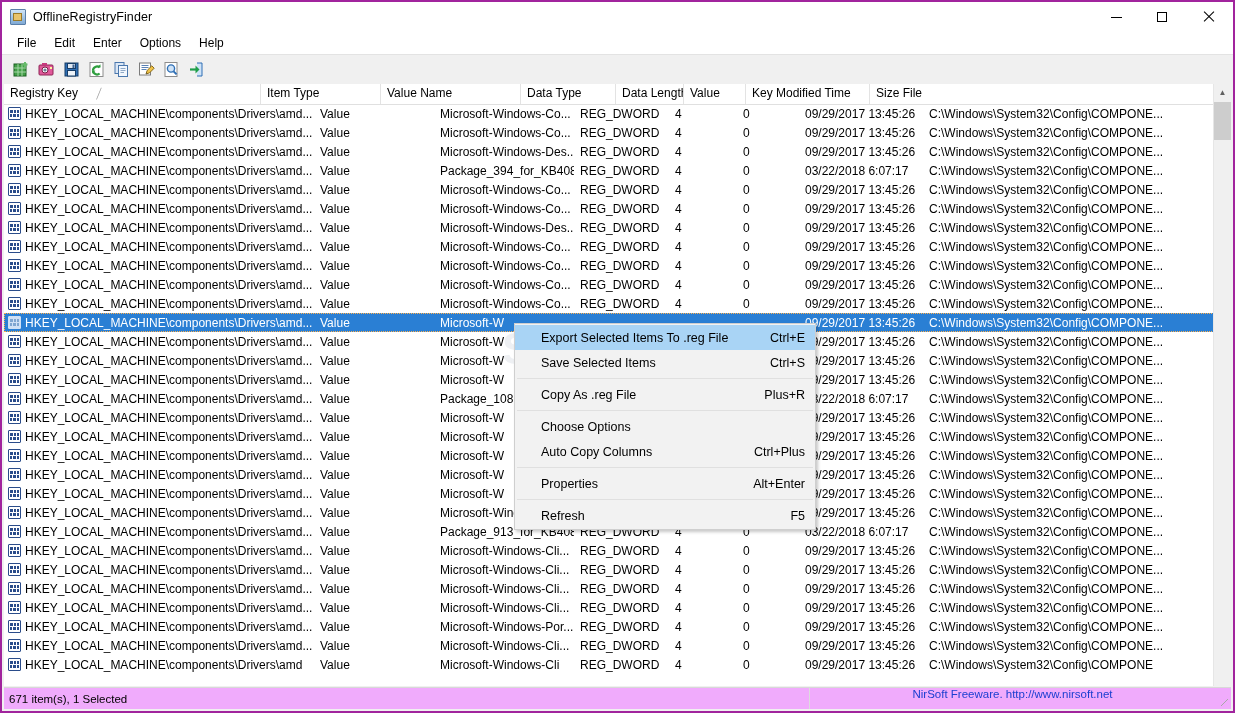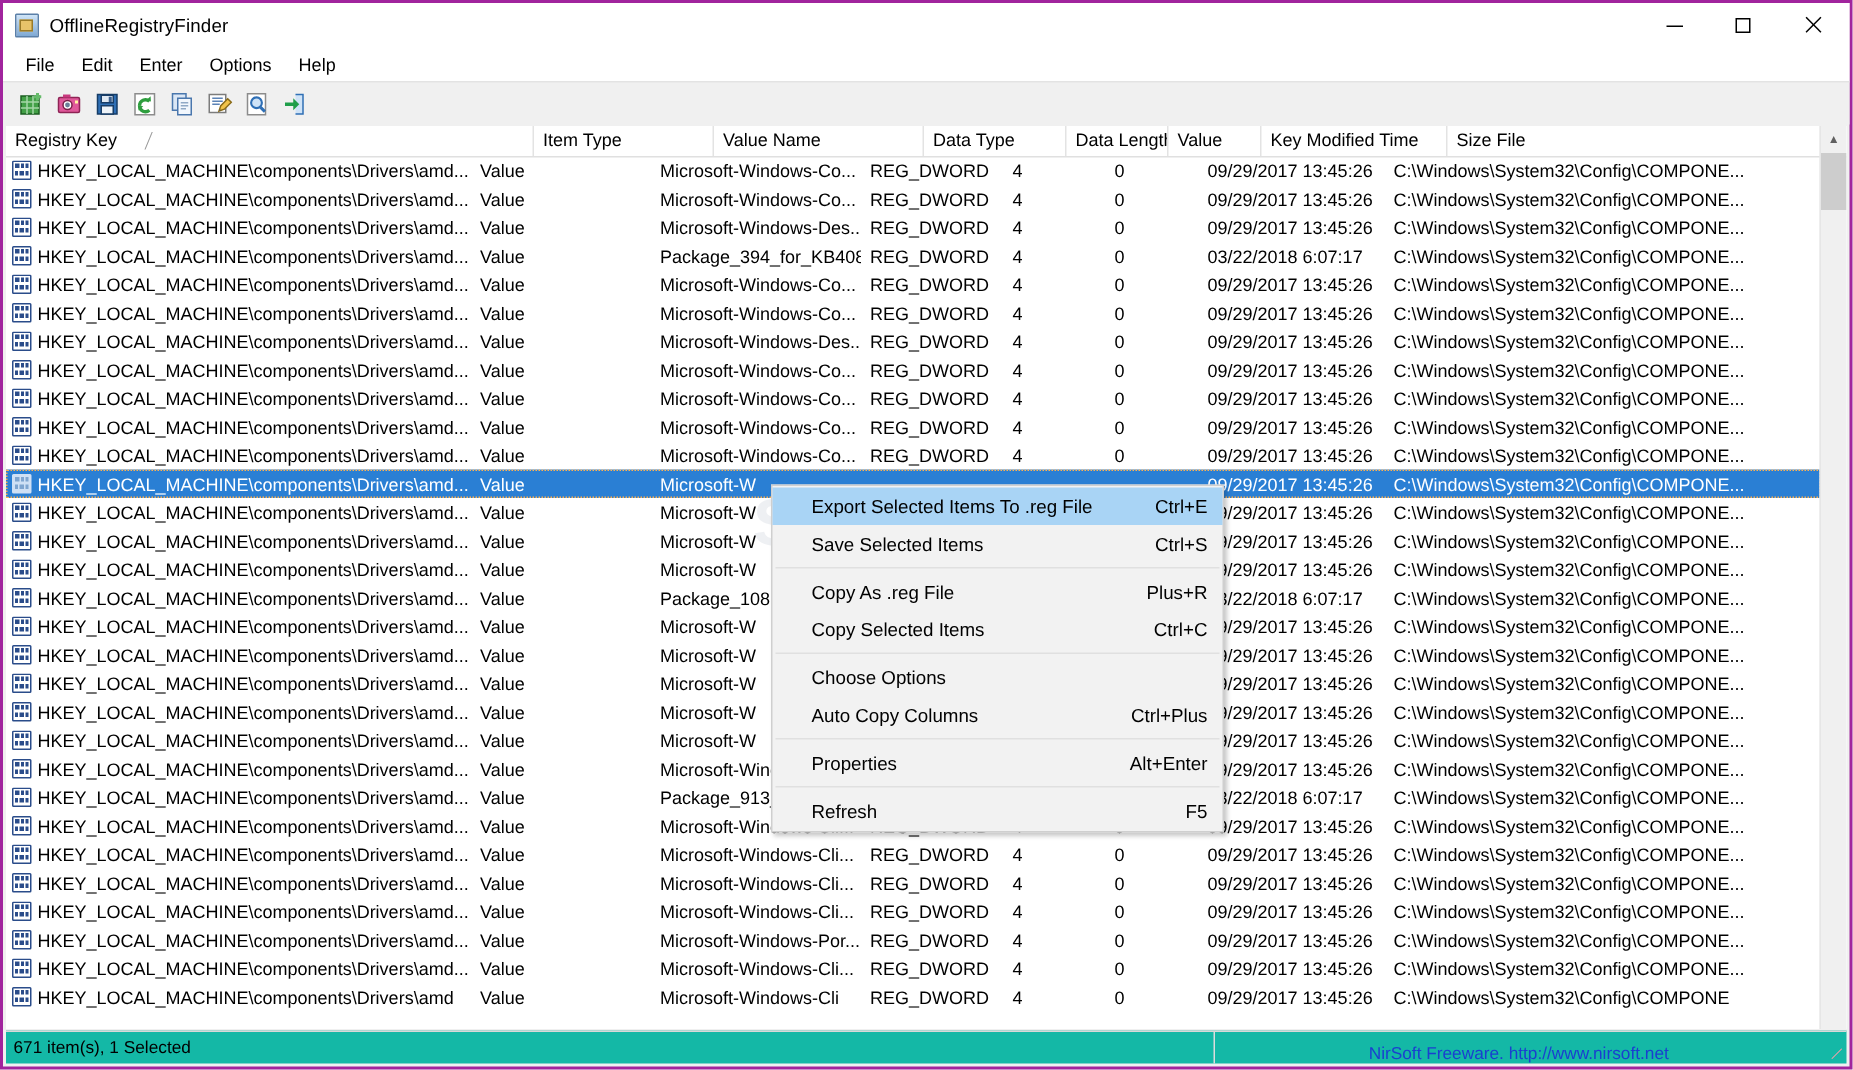--- a/index.html
+++ b/index.html
@@ -45,21 +45,21 @@
   .header .hc{border-right:1px solid #e3e3e3;box-sizing:border-box;
               padding:2px 0 0 6px;overflow:hidden;white-space:nowrap;position:relative;}
   .sort-mark{position:absolute;left:92px;top:4px;font-size:10px;color:#999;
              transform:scaleX(.8);}
   .rows{position:absolute;left:0;right:17px;top:20px;bottom:0;overflow:hidden;}
   .row{display:flex;height:19px;font-size:12px;color:#000;align-items:center;
        white-space:nowrap;}
   .row.sel{background:#2a7fd4;color:#fff;outline:1px dotted #ffb14e;outline-offset:-1px;}
   .cell{box-sizing:border-box;padding-left:6px;overflow:hidden;white-space:nowrap;
         text-overflow:clip;}
-  .cell.key{display:flex;align-items:flex-start;padding-left:4px;}
+  .cell.key{display:flex;align-items:center;padding-left:4px;}
   .regicon{width:13px;height:13px;margin-right:4px;flex:none;position:relative;
            background:#fff;border:1px solid #2a4c8a;box-sizing:border-box;border-radius:1px;}
   .regicon i{position:absolute;display:block;background:#2a4c8a;}
   .regicon i:nth-child(1){left:1px;top:1.5px;width:3px;height:3px;}
   .regicon i:nth-child(2){left:5px;top:1.5px;width:2px;height:3px;}
   .regicon i:nth-child(3){left:8px;top:1.5px;width:2px;height:3px;}
   .regicon i:nth-child(4){left:1px;top:6px;width:2px;height:3px;}
   .regicon i:nth-child(5){left:4px;top:6px;width:3px;height:3px;}
   .regicon i:nth-child(6){left:8px;top:6px;width:2px;height:3px;}
   .row.sel .regicon{background:#cfe0f5;border-color:#cfe0f5;}
@@ -74,22 +74,22 @@
   .ctxmenu{position:absolute;left:512px;top:321px;width:300px;background:#f2f2f2;
            border:1px solid #cfcfcf;box-shadow:2px 2px 3px rgba(0,0,0,.22);
            padding:1px 0;font-size:12.5px;color:#000;}
   .ctxitem{height:25px;display:flex;align-items:center;padding:0 10px 0 26px;
            position:relative;}
   .ctxitem.hl{background:#a9d4f5;}
   .ctxitem .accel{margin-left:auto;padding-left:18px;color:#000;}
   .ctxsep{height:1px;background:#e0e0e0;margin:3px 2px 3px 2px;}
   
   .status{position:absolute;left:2px;right:2px;bottom:2px;height:21px;
-          background:#14b8a6;border-top:1px solid #d8d8d8;display:flex;
-          align-items:flex-end;font-size:11.5px;color:#000;gap:28px;}
+          background:#f0abfc;border-top:1px solid #d8d8d8;display:flex;
+          align-items:flex-start;font-size:11.5px;color:#000;gap:28px;}
   .status .s1{width:800px;padding-left:5px;border-right:1px solid #dcdcdc;height:21px;
               display:flex;align-items:center;}
   .status .s2{flex:1;display:flex;align-items:center;justify-content:center;
               color:#1a3fd0;}
   .status .grip{width:16px;height:21px;position:relative;}
   .status .grip::after{content:"";position:absolute;right:3px;bottom:3px;width:7px;height:7px;
               background:
                 linear-gradient(135deg,transparent 46%,#a8a8a8 46%,#a8a8a8 56%,transparent 56%);}
   
   .wm{position:absolute;left:500px;top:322px;font-size:44px;font-weight:bold;
@@ -185,21 +185,21 @@
       <svg width="17" height="17" viewBox="0 0 17 17">
         <path d="M9 2h5v13H9" fill="#cfe3f7" stroke="#2f6fb5"></path>
         <path d="M2 8.5h8" stroke="#1f9e4a" stroke-width="2.2"></path>
         <path d="M7.5 4.5l4 4-4 4z" fill="#1f9e4a"></path>
       </svg>
     </div>
   </div>
 
   <div class="listwrap">
     <div class="header">
-      <div class="hc" style="width:352px">
+      <div class="hc" style="width:257px">
         <span>Registry Key</span>
         <span class="sort-mark">╱</span>
       </div>
       <div class="hc" style="width:120px">Item Type</div>
       <div class="hc" style="width:140px">Value Name</div>
       <div class="hc" style="width:95px">Data Type</div>
       <div class="hc" style="width:68px">Data Length</div>
       <div class="hc" style="width:62px">Value</div>
       <div class="hc" style="width:124px">Key Modified Time</div>
       <div class="hc" style="width:260px;border-right:none">Size File</div>
@@ -820,24 +820,20 @@
         <span class="accel">Ctrl+E</span>
       </div>
       <div class="ctxitem">
         <span>Save Selected Items</span>
         <span class="accel">Ctrl+S</span>
       </div>
       <div class="ctxsep"></div>
       <div class="ctxitem">
         <span>Copy As .reg File</span>
         <span class="accel">Plus+R</span>
-      </div>
-      <div class="ctxitem">
-        <span>Copy Selected Items</span>
-        <span class="accel">Ctrl+C</span>
       </div>
       <div class="ctxsep"></div>
       <div class="ctxitem">
         <span>Choose Options</span>
       </div>
       <div class="ctxitem">
         <span>Auto Copy Columns</span>
         <span class="accel">Ctrl+Plus</span>
       </div>
       <div class="ctxsep"></div>

